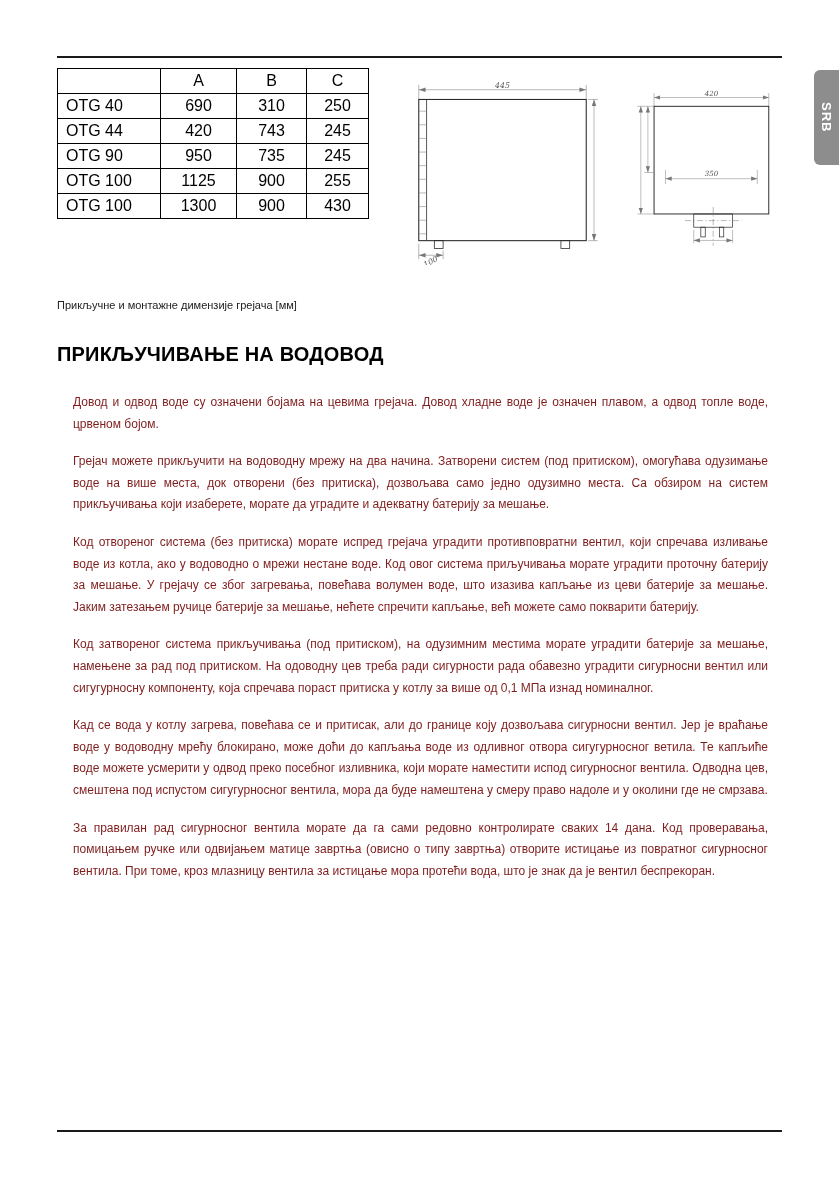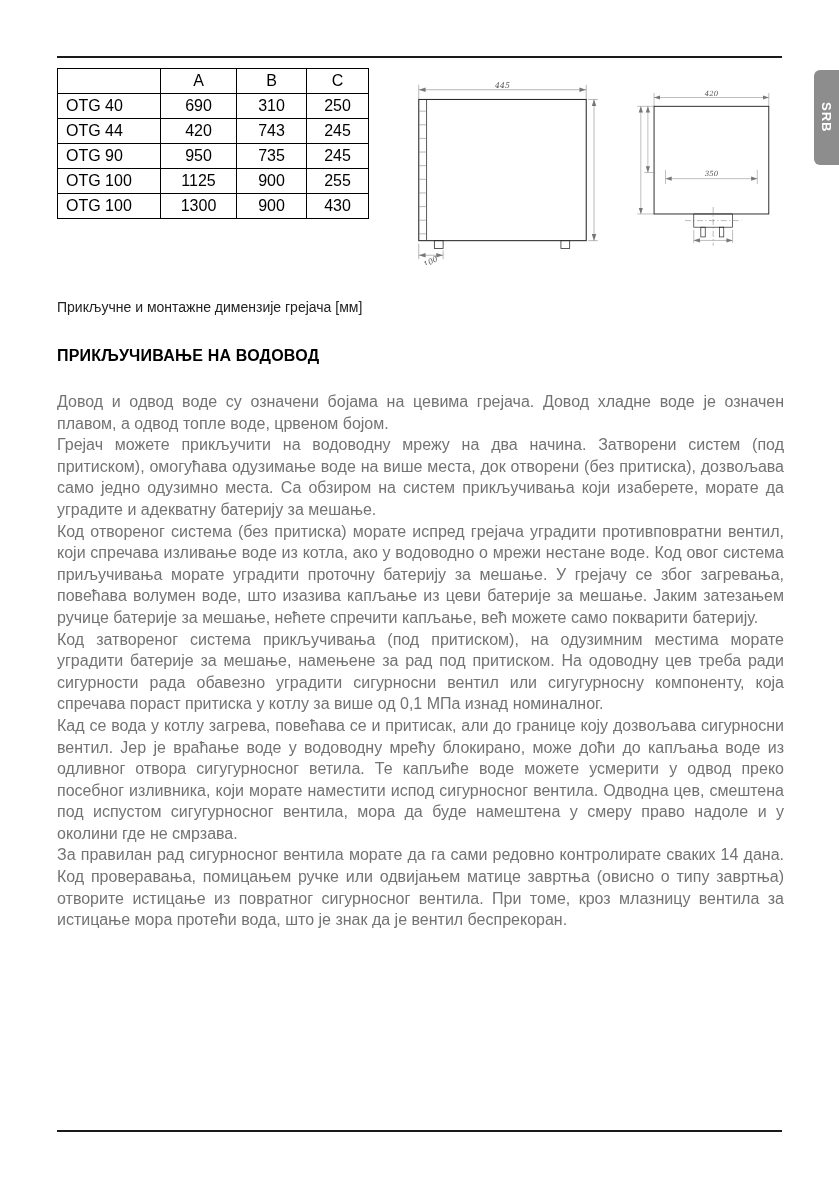--- a/index.html
+++ b/index.html
@@ -46,25 +46,25 @@
   col.c-b{width:70px;}
   col.c-c{width:62px;}
 
   .diagrams{margin-left:auto;display:flex;gap:32px;padding-right:2px;margin-top:12px;}
   .outline{fill:none;stroke:#2a2a2a;stroke-width:1.1;}
   .outline2{fill:none;stroke:#2a2a2a;stroke-width:0.8;}
   .dim{stroke:#858585;stroke-width:0.6;fill:none;}
   .cl{stroke:#666;stroke-width:0.5;stroke-dasharray:7 2.5 1.5 2.5;fill:none;}
   .dimtext{font-family:"DejaVu Serif",serif;font-style:italic;font-size:8px;fill:#555;text-anchor:middle;}
 
-  .caption{margin:34px 0 0 0;font-size:14px;color:#222;}
-  .heading{margin:32px 0 0 0;font-size:16px;font-weight:bold;letter-spacing:0.2px;color:#000;}
+  .caption{margin:34px 0 0 0;font-size:11px;color:#222;}
+  .heading{margin:32px 0 0 0;font-size:20px;font-weight:bold;letter-spacing:0.2px;color:#000;}
   .body-par{
-    margin:0;font-size:16px;line-height:21.6px;
-    text-align:justify;color:#737373;
+    margin:16px;font-size:12px;line-height:21.6px;
+    text-align:justify;color:#7f1d1d;
   }
   .body-par.first{margin-top:26px;}
 </style>
 </head>
 <body>
 
 <div class="page">
 
   <div class="rule rule-top"></div>
 

